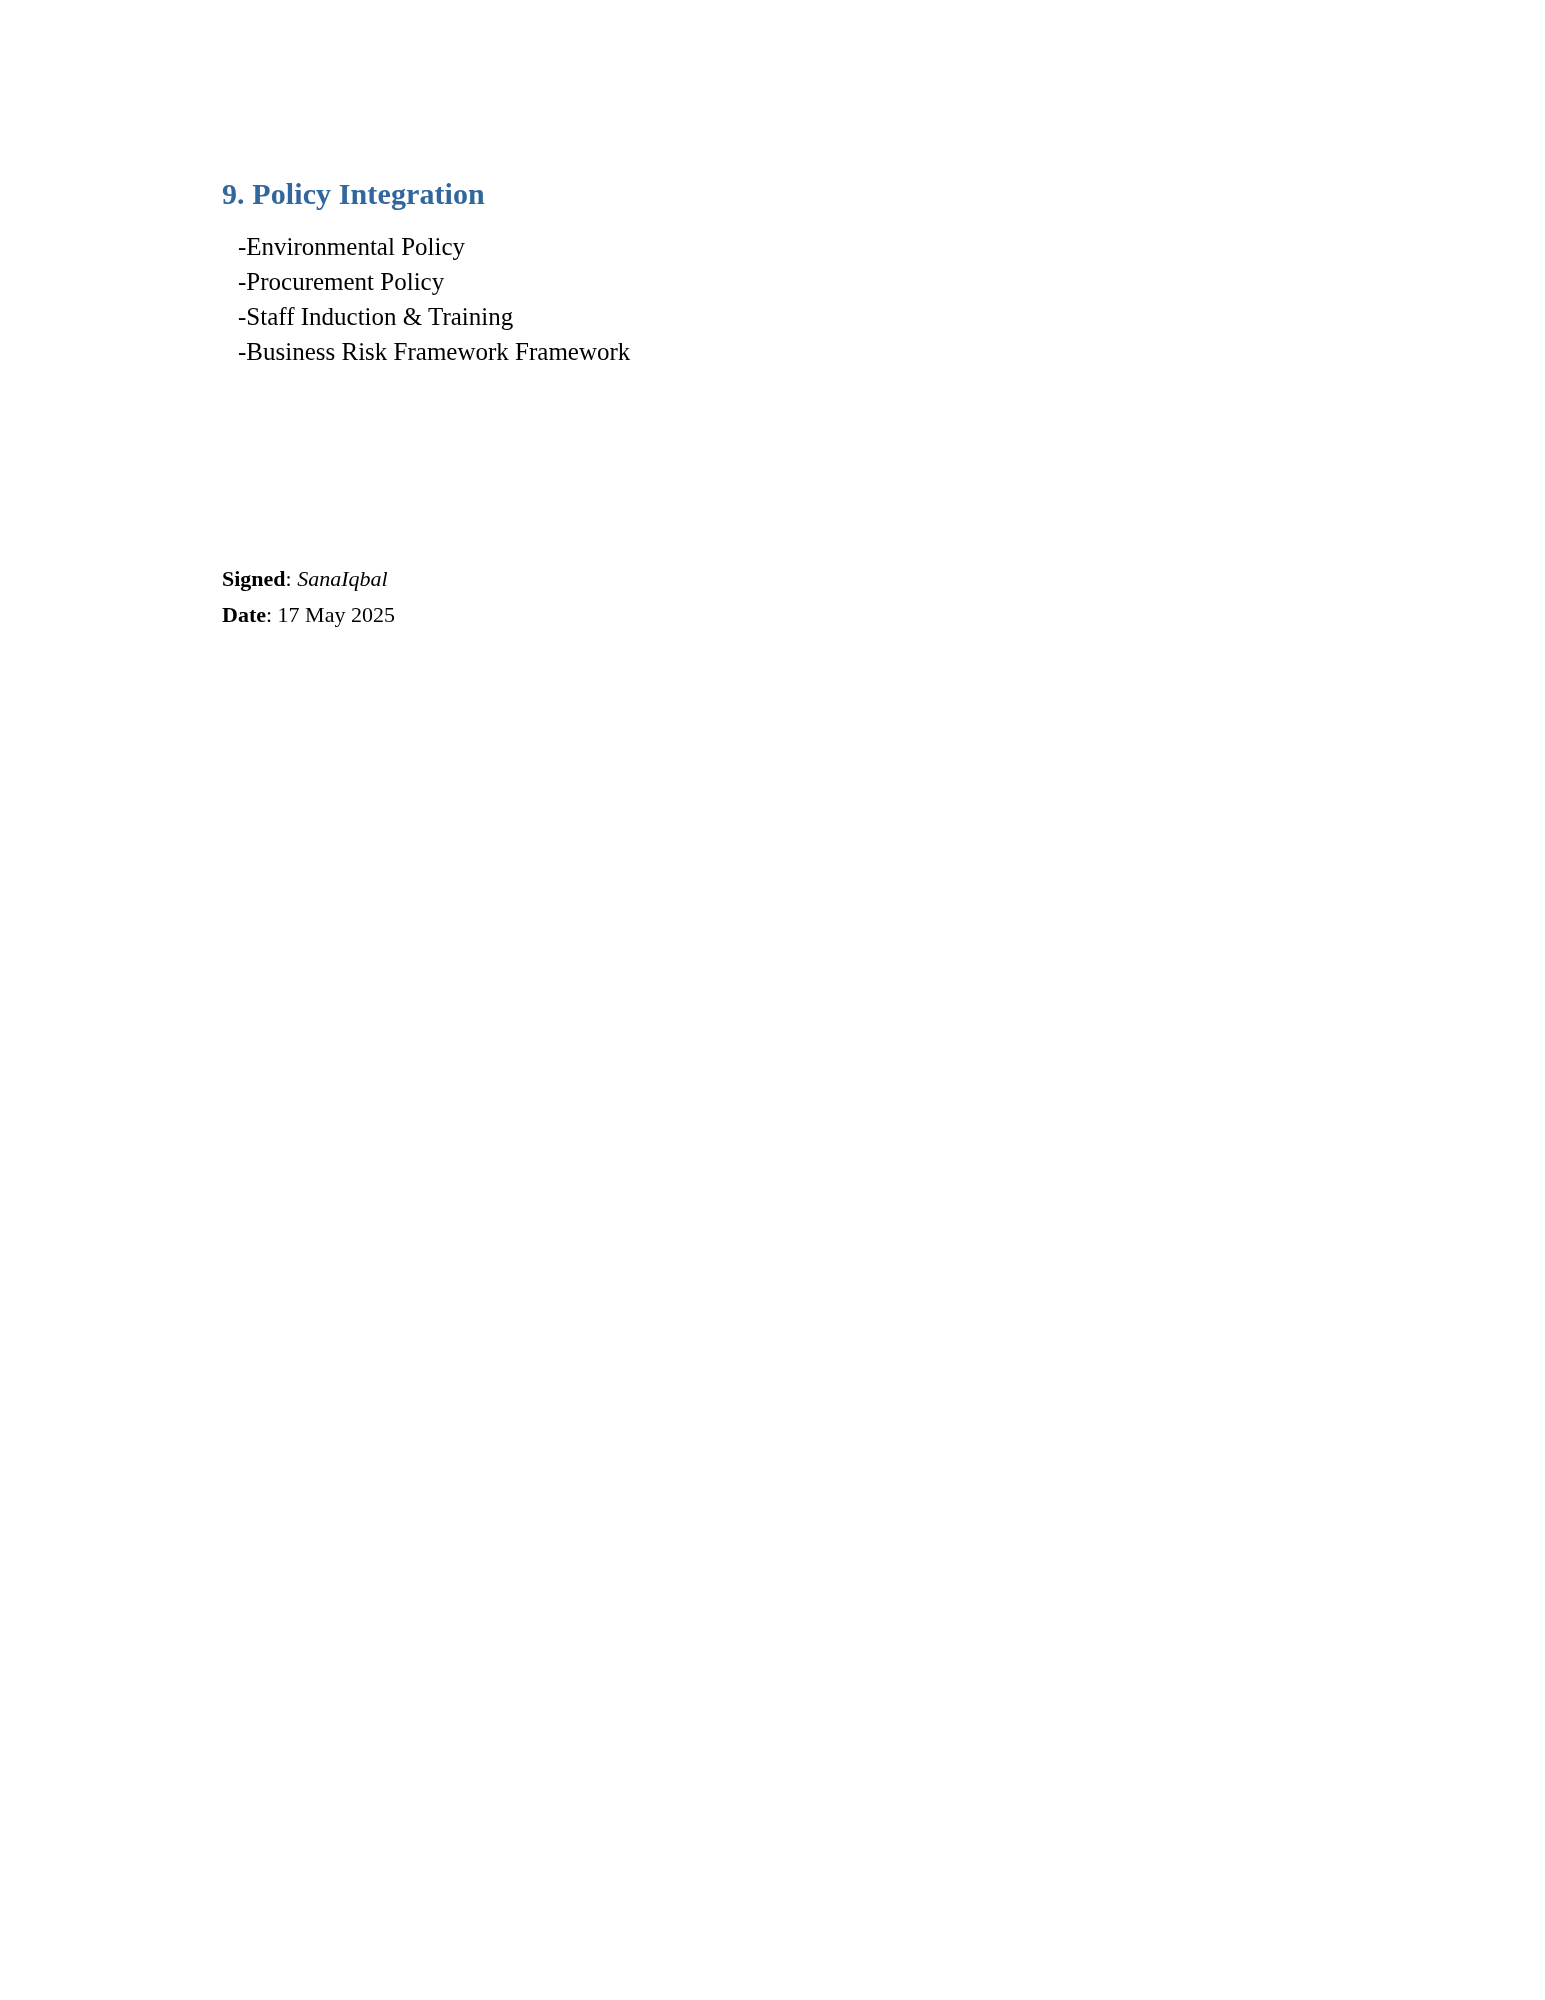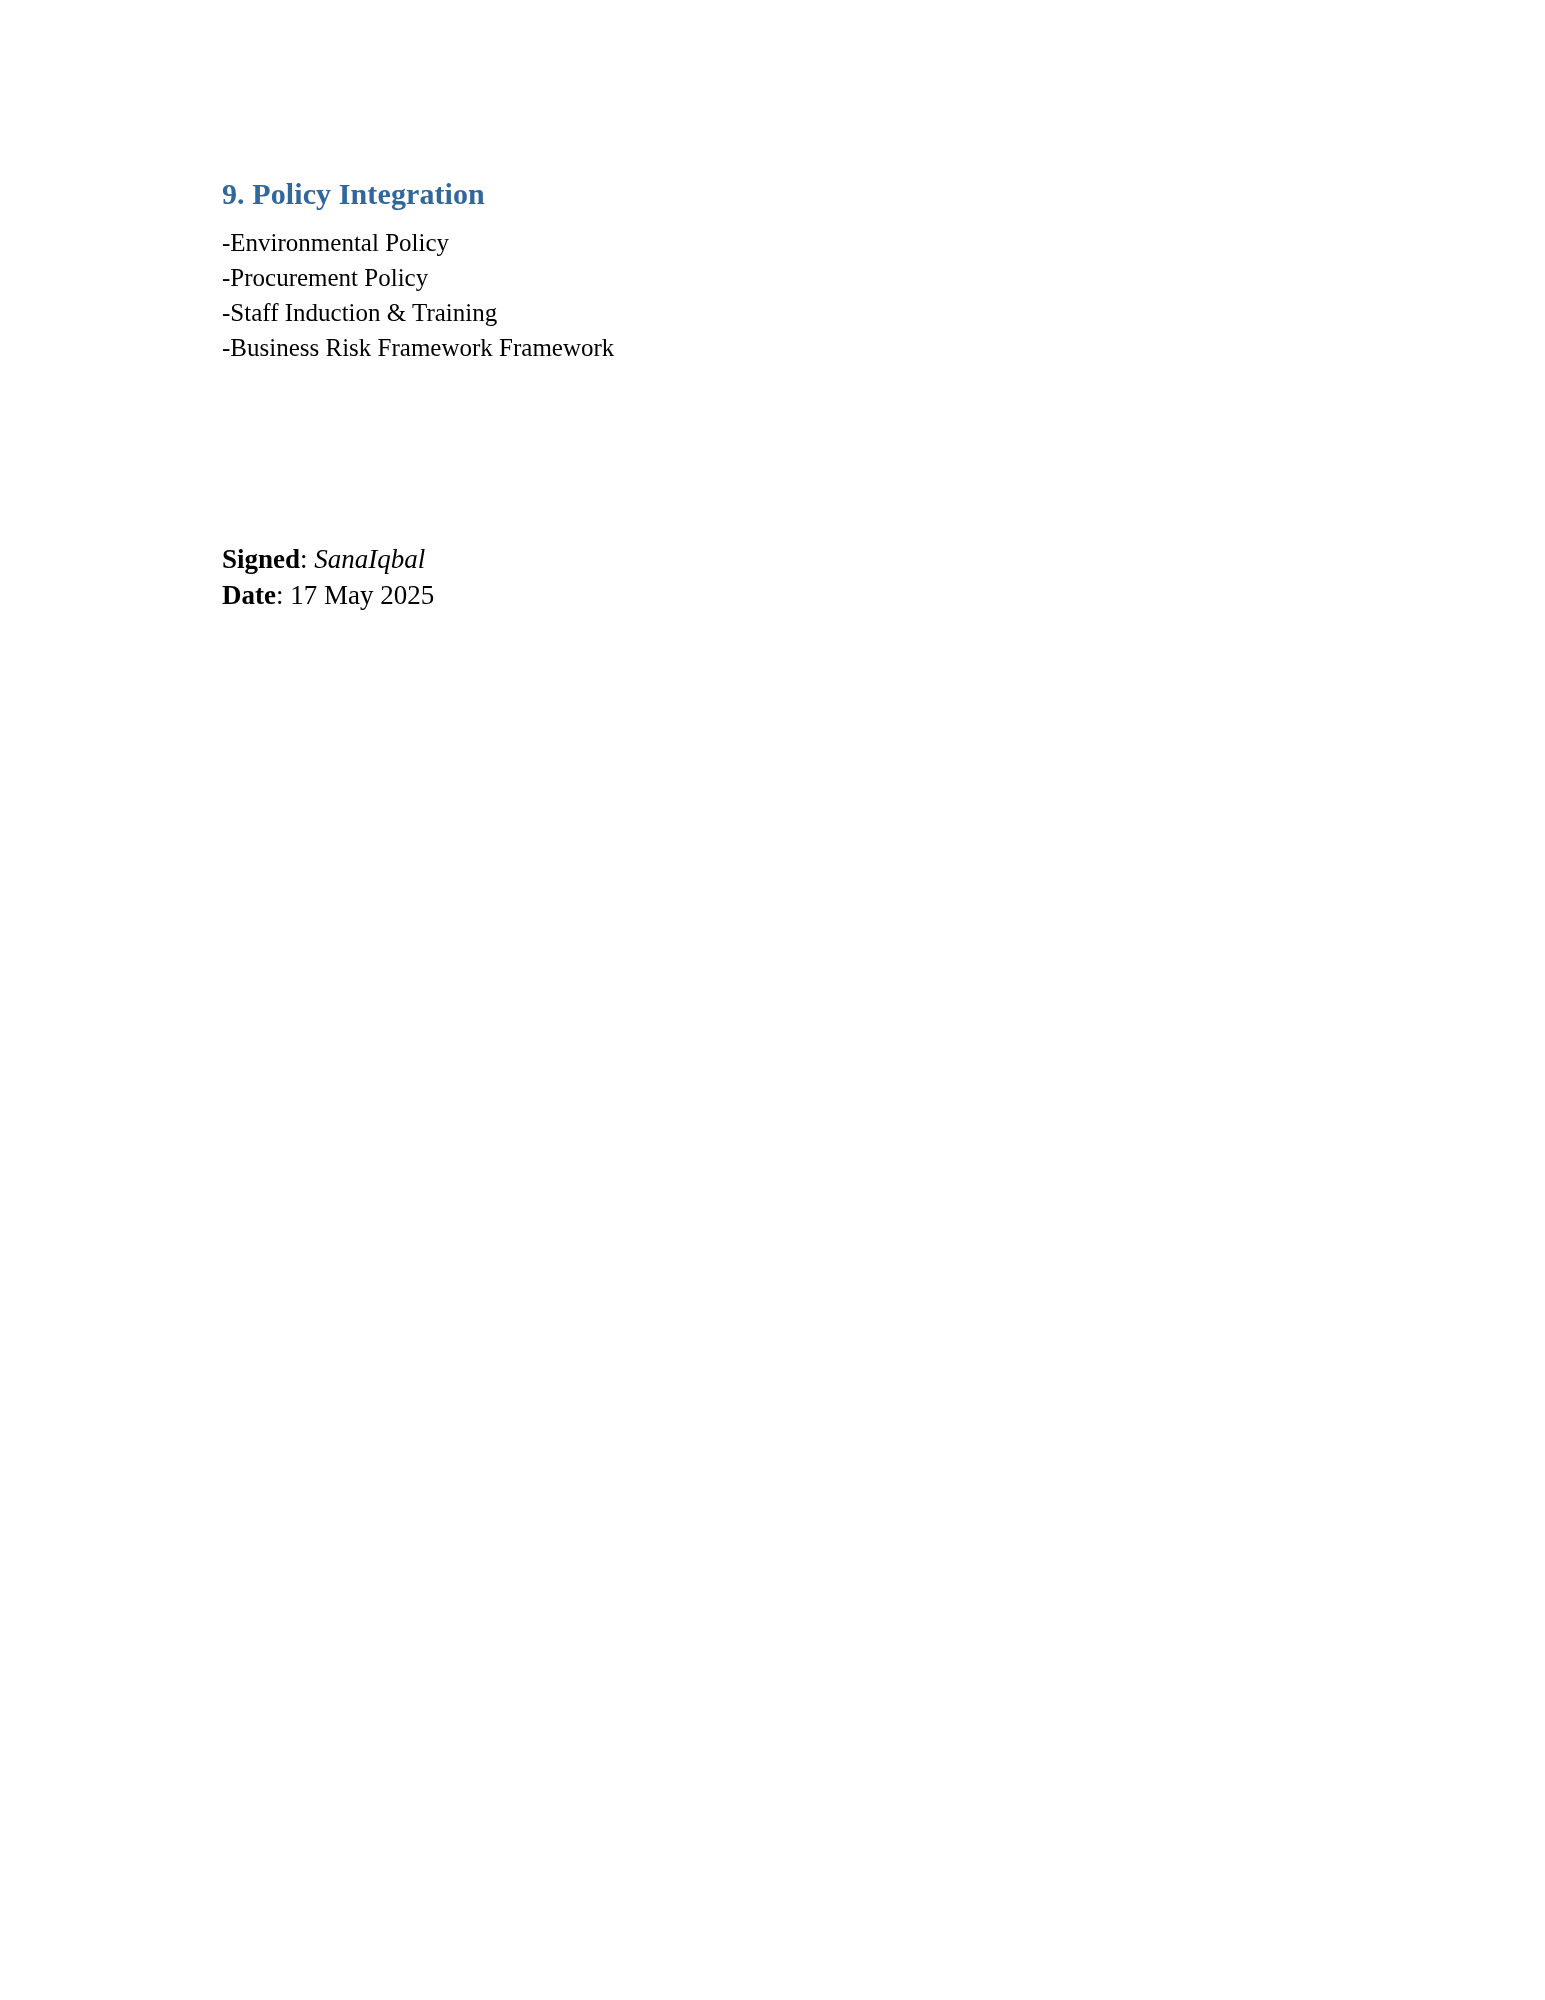--- a/index.html
+++ b/index.html
@@ -37,30 +37,30 @@
     margin: 0 0 12px 0;
     letter-spacing: 0.1px;
   }
   .body-line {
     font-size: 25px;
     line-height: 35px;
     margin: 0;
     color: #000000;
   }
   .list-block {
-    margin: 0;
+    margin: 16px;
   }
   .spacer {
     height: 176px;
   }
   .sign-off {
     margin: 0;
   }
   .sign-line {
-    font-size: 27px;
+    font-size: 22px;
     line-height: 36px;
     margin: 0;
   }
   .label {
     font-weight: bold;
   }
   .signature {
     font-style: italic;
   }
 </style>

